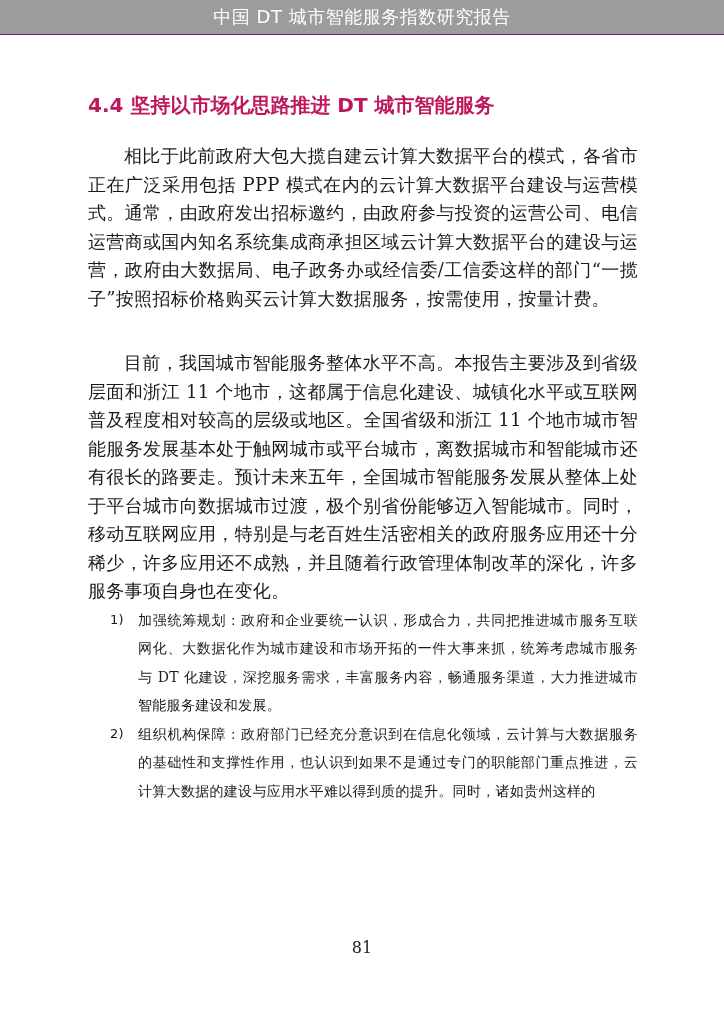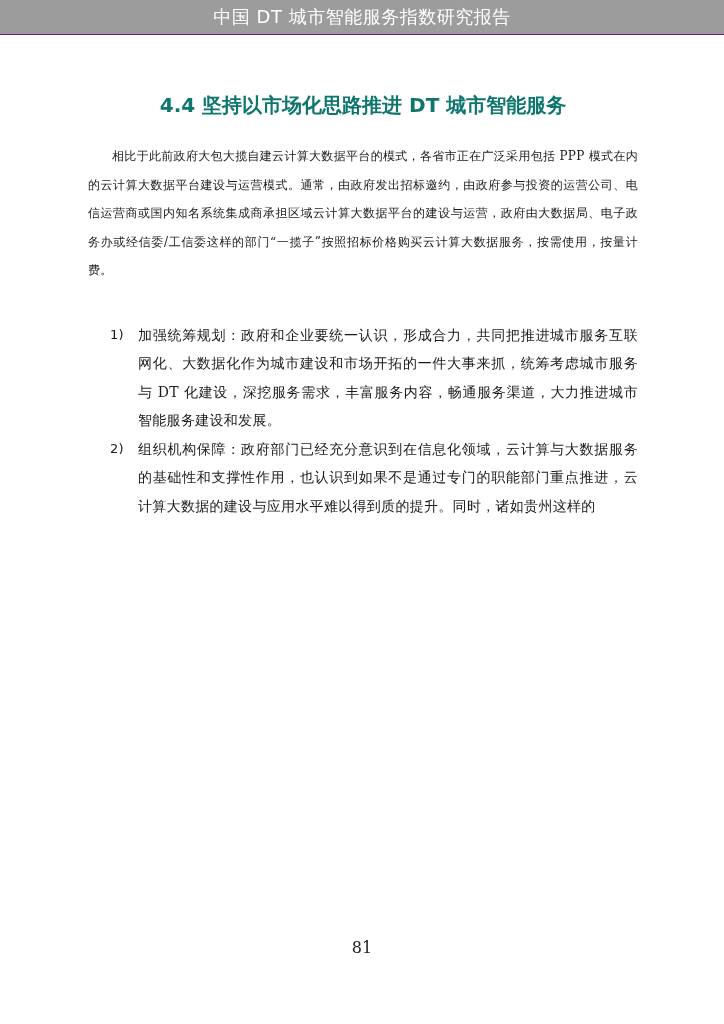--- a/index.html
+++ b/index.html
@@ -12,24 +12,24 @@
     background: #9c9c9c; border-bottom: 1px solid #701a75;
     display: flex; align-items: center; justify-content: center;
   }
   .header-title {
     color: #ffffff; font-family: "DejaVu Sans", "Liberation Sans", sans-serif;
     font-size: 18px; letter-spacing: 0.5px;
   }
   .content { position: absolute; left: 88px; top: 90px; width: 550px; }
   .section-heading {
     font-family: "DejaVu Sans", "Liberation Sans", sans-serif; font-weight: bold;
-    font-size: 20px; margin: 0; line-height: 30px; color: #0f766e; text-align: center;
+    font-size: 20px; margin: 0; line-height: 30px; color: #be185d;
   }
   .para {
-    font-size: 12px; line-height: 28.5px; margin: 0; text-align: justify;
+    font-size: 18px; line-height: 28.5px; margin: 0; text-align: justify;
     text-indent: 2em; letter-spacing: 0.3px;
   }
   .list-item { display: flex; font-size: 14px; line-height: 28.5px; text-align: justify; letter-spacing: 0.3px; }
   .list-num { width: 28px; flex: none; padding-left: 22px; font-family: "DejaVu Sans", sans-serif; font-size: 13px; }
   .list-text { flex: 1; }
   .list-bold { font-family: "DejaVu Sans", "Liberation Sans", sans-serif; font-weight: normal; }
   .page-number {
     position: absolute; top: 938px; left: 0; width: 724px; text-align: center;
     font-size: 16px; color: #222; font-family: "DejaVu Serif", serif;
   }
@@ -40,20 +40,21 @@
 <div class="header-bar">
   <span class="header-title">中国 DT 城市智能服务指数研究报告</span>
 </div>
 
 <div class="content">
   <h2 class="section-heading">4.4 坚持以市场化思路推进 DT 城市智能服务</h2>
   <div style="height:22px"></div>
   <p class="para">相比于此前政府大包大揽自建云计算大数据平台的模式，各省市正在广泛采用包括 PPP 模式在内的云计算大数据平台建设与运营模式。通常，由政府发出招标邀约，由政府参与投资的运营公司、电信运营商或国内知名系统集成商承担区域云计算大数据平台的建设与运营，政府由大数据局、电子政务办或经信委/工信委这样的部门“一揽子”按照招标价格购买云计算大数据服务，按需使用，按量计费。</p>
   <div style="height:16px"></div>
   <div style="height:20px"></div>
+  <p class="para">目前，我国城市智能服务整体水平不高。本报告主要涉及到省级层面和浙江 11 个地市，这都属于信息化建设、城镇化水平或互联网普及程度相对较高的层级或地区。全国省级和浙江 11 个地市城市智能服务发展基本处于触网城市或平台城市，离数据城市和智能城市还有很长的路要走。预计未来五年，全国城市智能服务发展从整体上处于平台城市向数据城市过渡，极个别省份能够迈入智能城市。同时，移动互联网应用，特别是与老百姓生活密相关的政府服务应用还十分稀少，许多应用还不成熟，并且随着行政管理体制改革的深化，许多服务事项自身也在变化。</p>
 
   <div class="list-item">
     <span class="list-num">1)</span>
     <span class="list-text"><span class="list-bold">加强统筹规划：</span><span>政府和企业要统一认识，形成合力，共同把推进城市服务互联网化、大数据化作为城市建设和市场开拓的一件大事来抓，统筹考虑城市服务与 DT 化建设，深挖服务需求，丰富服务内容，畅通服务渠道，大力推进城市智能服务建设和发展。</span></span>
   </div>
   <div class="list-item">
     <span class="list-num">2)</span>
     <span class="list-text"><span class="list-bold">组织机构保障：</span><span>政府部门已经充分意识到在信息化领域，云计算与大数据服务的基础性和支撑性作用，也认识到如果不是通过专门的职能部门重点推进，云计算大数据的建设与应用水平难以得到质的提升。同时，诸如贵州这样的</span></span>
   </div>
 </div>

